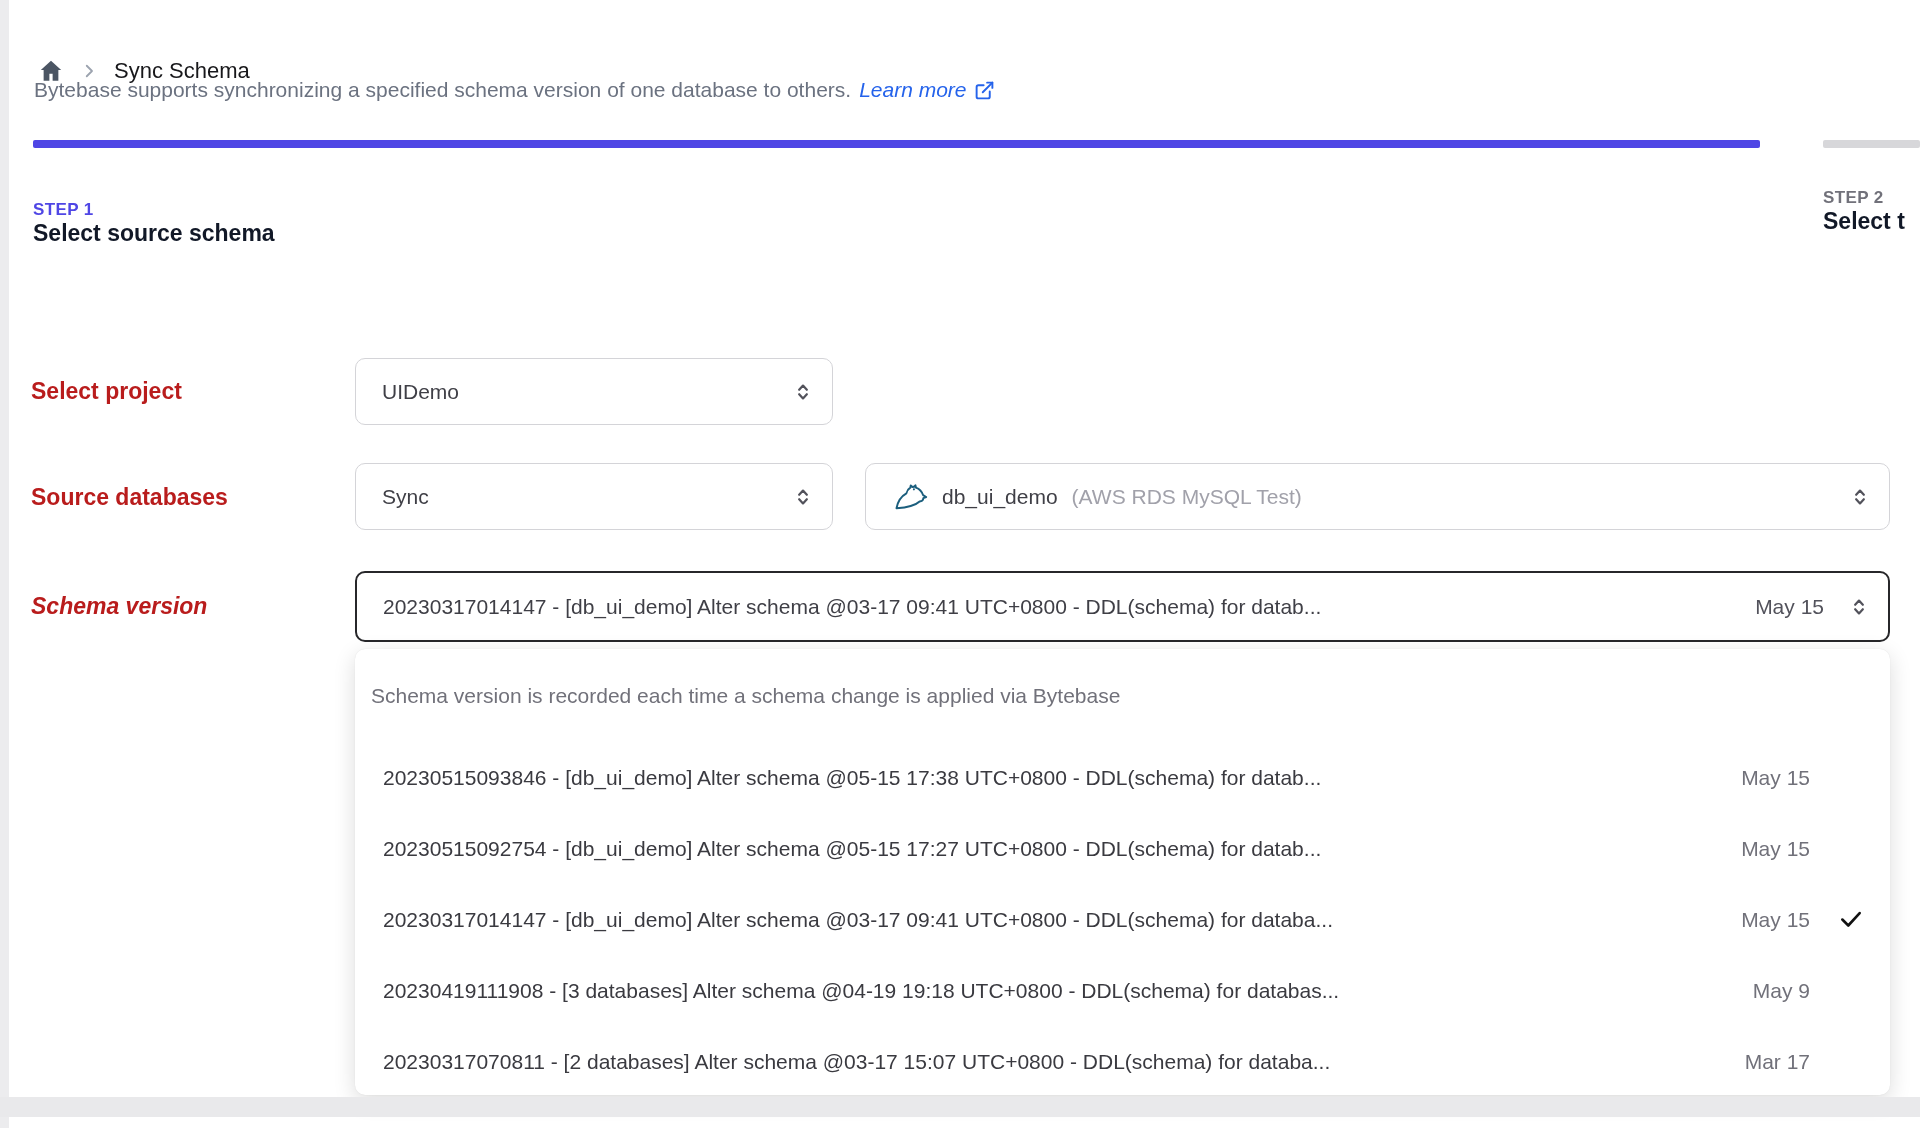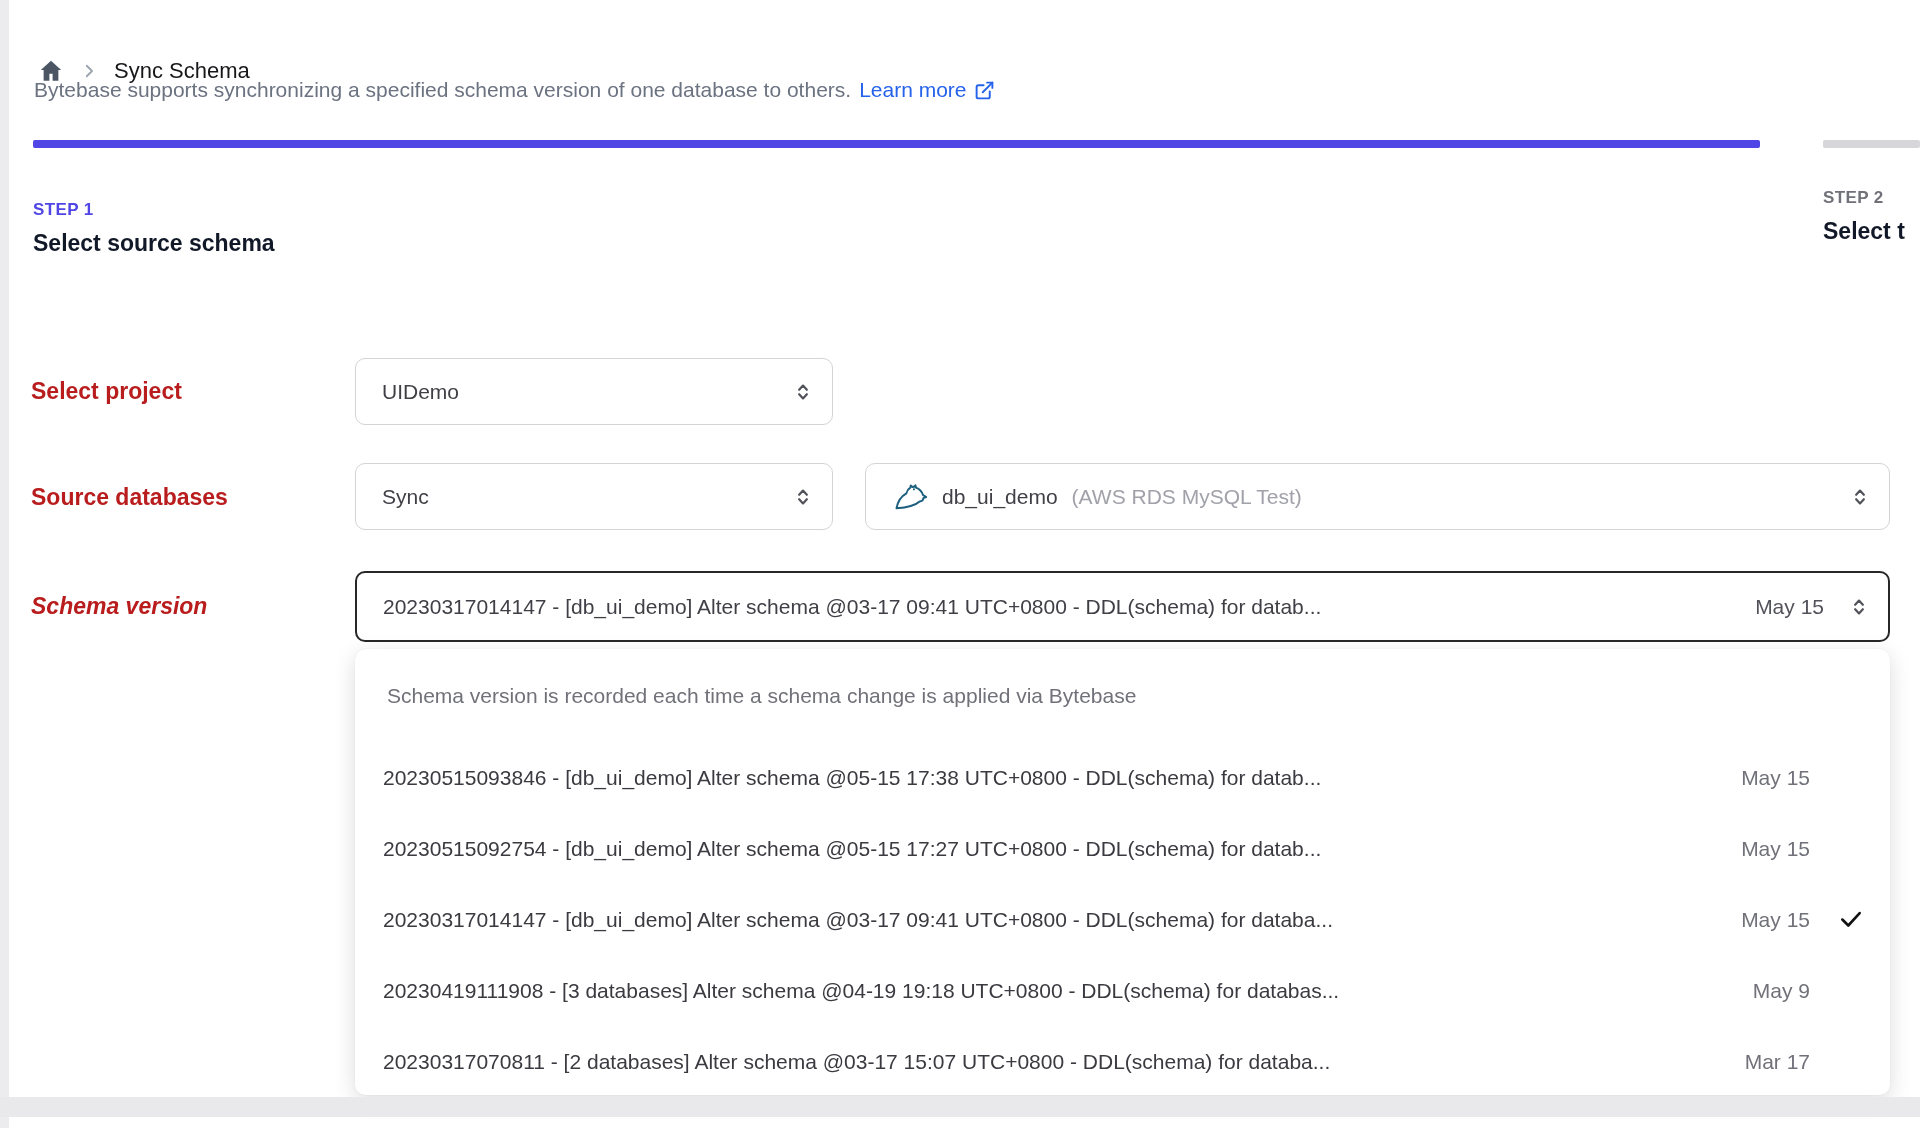--- a/index.html
+++ b/index.html
@@ -9,52 +9,52 @@
   .left-strip { position:absolute; left:0; top:0; width:9px; height:1128px; background:#ececee; }
 
   
   .breadcrumb-row { position:absolute; left:38px; top:22px; height:32px; display:flex; align-items:center; gap:16px;margin-top:33px; }
   .home-btn { display:flex; align-items:center; cursor:pointer; }
   .crumb-sep { display:flex; align-items:center; }
   .crumb-title { font-size:22px; font-weight:500; color:#18181b; }
 
   
   .desc { position:absolute; left:34px; top:78px; font-size:21px; color:#6b7280; display:flex; align-items:center; gap:8px; white-space:nowrap; }
-  .learn-more { color:#2563eb; text-decoration:none; display:inline-flex; align-items:center; gap:7px; cursor:pointer; }
+  .learn-more { color:#2563eb; text-decoration:none; display:inline-flex; align-items:center; gap:7px; cursor:pointer;font-style:italic; }
 
   
   .bar { position:absolute; top:140px; height:8px; border-radius:2px; }
   .bar-active { left:33px; width:1727px; background:#4f46e5; }
   .bar-pending { left:1823px; width:97px; background:#d7d7da; }
 
   
   .step { position:absolute; top:188px; }
   .step-label { font-size:17px; font-weight:700; letter-spacing:.4px; }
   .step-label.active { color:#4f46e5;margin-top:12px; }
   .step-label.pending { color:#71717a; }
-  .step-title { margin-top:10px; font-size:23px; font-weight:600; color:#111827; white-space:nowrap; }
+  .step-title { font-size:23px; font-weight:600; color:#111827; white-space:nowrap; }
   .step1 { left:33px; }
   .step2 { left:1823px; width:97px; overflow:hidden; }
 
   
   .field-label { position:absolute; left:31px; font-size:23px; font-weight:600; color:#b91c1c; white-space:nowrap; }
   .select { position:absolute; background:#fff; border:1px solid #d4d4d8; border-radius:10px; display:flex; align-items:center; padding:0 18px 0 26px; cursor:pointer; font-size:21px; color:#3f3f46; }
   .select .sel-text { white-space:nowrap; overflow:hidden; text-overflow:ellipsis; }
   .select .spacer { flex:1; }
   .select-project { left:355px; top:358px; width:478px; height:67px; }
   .select-env     { left:355px; top:463px; width:478px; height:67px; }
   .select-db      { left:865px; top:463px; width:1025px; height:67px; gap:14px; }
   .db-name { color:#3f3f46; font-weight:500; white-space:nowrap; }
   .db-detail { color:#a1a1aa; white-space:nowrap; overflow:hidden; text-overflow:ellipsis; }
   .select-version { left:355px; top:571px; width:1535px; height:71px; border:2px solid #27272a; border-radius:10px; gap:16px; }
   .sel-date { color:#52525b; white-space:nowrap; }
 
   
   .dropdown-panel { position:absolute; left:355px; top:649px; width:1535px; height:446px; background:#fff; border-radius:10px; box-shadow:0 6px 22px rgba(0,0,0,.14), 0 0 1px rgba(0,0,0,.12); padding-top:24px; }
-  .dropdown-hint { height:46px; display:flex; align-items:center; padding:0 32px; font-size:21px; color:#71717a; white-space:nowrap; overflow:hidden; }
+  .dropdown-hint { height:46px; display:flex; align-items:center; padding:0 16px; font-size:21px; color:#71717a; white-space:nowrap; overflow:hidden; }
   .option { height:71px; display:flex; align-items:flex-end; padding:0 26px 0 28px; font-size:21px; cursor:pointer; }
   .opt-text { color:#3a3a40; white-space:nowrap; overflow:hidden; text-overflow:ellipsis; }
   .opt-date { margin-left:auto; padding-left:20px; color:#71717a; white-space:nowrap; }
   .opt-check { width:54px; display:flex; justify-content:flex-end; align-items:center; }
   .opt-check svg { visibility:hidden; }
   .option.selected .opt-check svg { visibility:visible; }
 
   .bottom-band { position:absolute; left:0; top:1097px; width:1920px; height:20px; background:#e9e9eb; }
 </style>
 </head>

